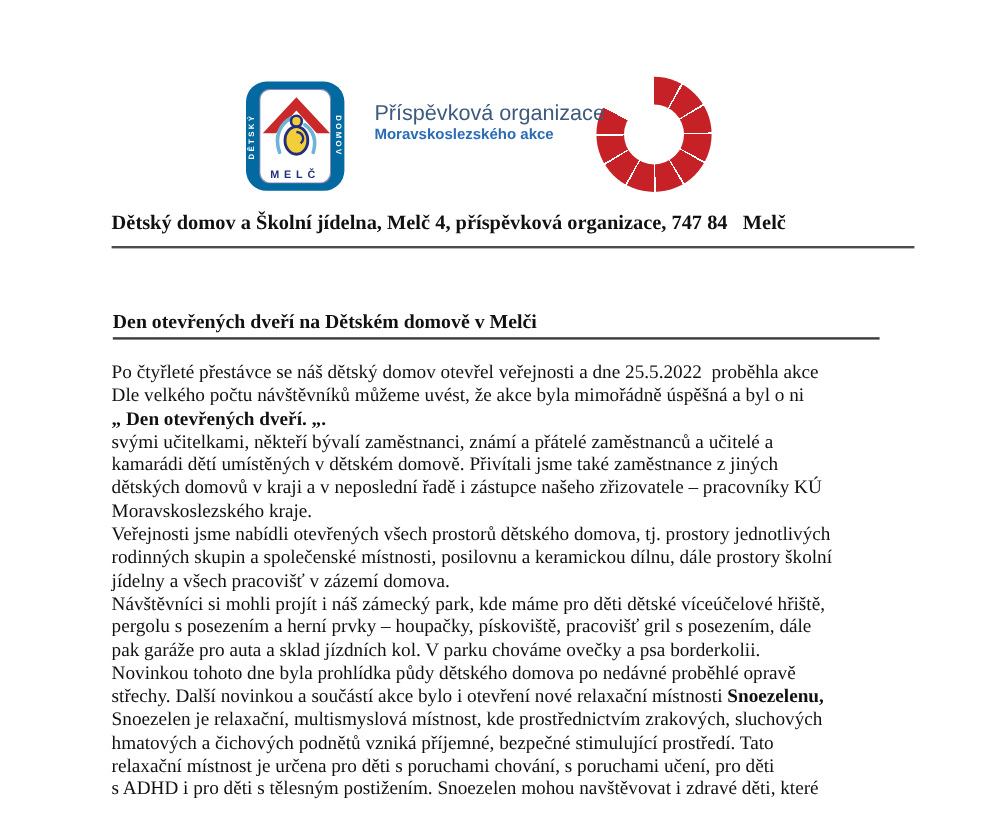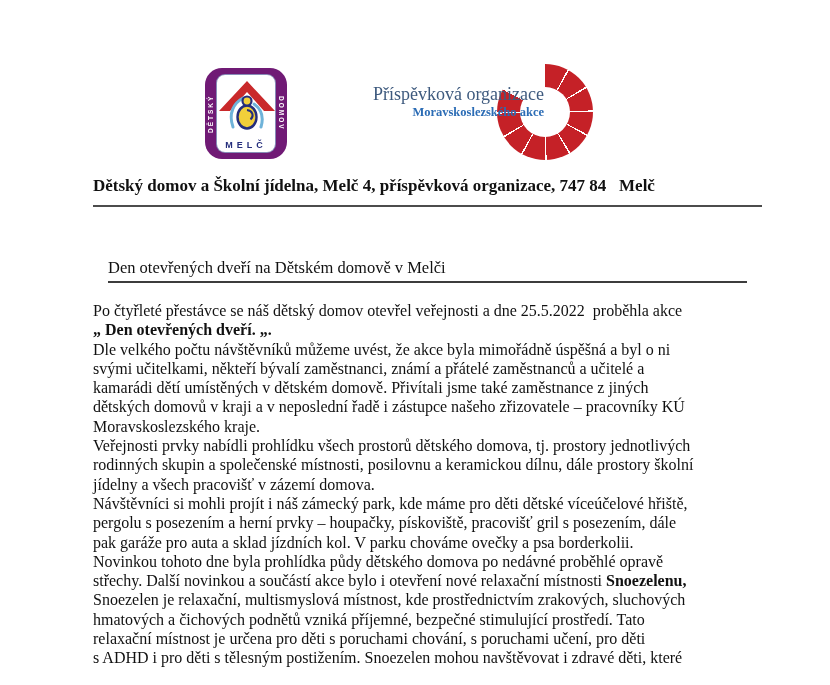--- a/index.html
+++ b/index.html
@@ -3,21 +3,21 @@
 <meta charset="utf-8">
 <style>
   html,body{margin:0;padding:0;}
   body{
     width:830px;height:685px;background:#ffffff;overflow:hidden;position:relative;
     font-family:"Liberation Serif", serif;color:#111;
   }
   .abs{position:absolute;}
 
   
-  .melc-logo{left:205px;top:68px;width:82px;height:91px;background:#701a75;border-radius:17px;}
+  .melc-logo{left:205px;top:68px;width:82px;height:91px;background:#0369a1;border-radius:17px;}
   .melc-inner{position:absolute;left:11px;right:11px;top:6px;bottom:6px;background:#fff;
     border-radius:9px;border:1px solid rgba(37,46,124,.55);overflow:hidden;}
   .melc-side{position:absolute;top:12px;bottom:12px;width:11px;color:#fff;
     font-family:"Liberation Sans", sans-serif;font-weight:bold;font-size:6.5px;
     letter-spacing:2px;text-align:center;line-height:11px;}
   .melc-left{left:0;writing-mode:vertical-rl;transform:rotate(180deg);}
   .melc-right{right:0;writing-mode:vertical-rl;}
   .melc-name{position:absolute;left:0;right:0;bottom:2px;text-align:center;
     color:#252e7c;font-family:"Liberation Sans", sans-serif;font-weight:bold;
     font-size:9px;letter-spacing:4px;}
@@ -30,32 +30,32 @@
       #c52127 30deg 58deg,  #fff 58deg 60deg,
       #c52127 60deg 88deg,  #fff 88deg 90deg,
       #c52127 90deg 118deg, #fff 118deg 120deg,
       #c52127 120deg 148deg,#fff 148deg 150deg,
       #c52127 150deg 178deg,#fff 178deg 180deg,
       #c52127 180deg 208deg,#fff 208deg 210deg,
       #c52127 210deg 238deg,#fff 238deg 240deg,
       #c52127 240deg 268deg,#fff 268deg 270deg,
       #c52127 270deg 298deg,#fff 298deg 360deg);}
   .msk-hole{position:absolute;left:23px;top:23px;width:50px;height:50px;border-radius:50%;background:#fff;}
-  .msk-text{left:296px;top:84px;width:248px;text-align:right;
-    font-family:Liberation Serif, serif;z-index:3;}
+  .msk-text{left:312px;top:84px;width:248px;
+    font-family:Liberation Sans, sans-serif;z-index:3;}
   .msk-line1{font-size:18px;color:#3e5a7e;line-height:20px;}
   .msk-line2{font-size:12.5px;font-weight:bold;color:#2b6cb5;line-height:14px;margin-top:1px;}
 
   
   .org-title{left:93px;top:176px;width:669px;text-align:left;font-weight:bold;
     font-size:17px;white-space:pre;}
   .title-rule{left:93px;top:205px;width:669px;height:2px;background:#4c4c4c;}
 
   
-  .heading{left:108px;top:258px;width:639px;font-weight:normal;font-size:16.5px;
+  .heading{left:94px;top:258px;width:639px;font-weight:bold;font-size:16.5px;
     border-bottom:2px solid #3c3c3c;padding-bottom:3px;}
   .body-text{left:93px;top:301px;width:692px;font-size:16px;line-height:19.3px;}
   .line{white-space:pre;}
   .line.bold{font-weight:bold;}
   .line b{font-weight:bold;}
 </style>
 </head>
 <body>
 
 <div class="abs melc-logo">
@@ -82,27 +82,27 @@
   <div class="msk-line2">Moravskoslezského akce</div>
 </div>
 
 <div class="abs org-title">Dětský domov a Školní jídelna, Melč 4, příspěvková organizace, 747 84   Melč</div>
 <div class="abs title-rule"></div>
 
 <div class="abs heading">Den otevřených dveří na Dětském domově v Melči</div>
 
 <div class="abs body-text">
   <div class="line"><span>Po čtyřleté přestávce se náš dětský domov otevřel veřejnosti a dne 25.5.2022  proběhla akce</span></div>
+  <div class="line"><span>Dle velkého počtu návštěvníků můžeme uvést, že akce byla mimořádně úspěšná a byl o ni</span></div>
   <div class="line bold"><span>„ Den otevřených dveří. „.</span></div>
-  <div class="line"><span>Dle velkého počtu návštěvníků můžeme uvést, že akce byla mimořádně úspěšná a byl o ni</span></div>
   <div class="line"><span>svými učitelkami, někteří bývalí zaměstnanci, známí a přátelé zaměstnanců a učitelé a</span></div>
   <div class="line"><span>kamarádi dětí umístěných v dětském domově. Přivítali jsme také zaměstnance z jiných</span></div>
   <div class="line"><span>dětských domovů v kraji a v neposlední řadě i zástupce našeho zřizovatele – pracovníky KÚ</span></div>
   <div class="line"><span>Moravskoslezského kraje.</span></div>
-  <div class="line"><span>Veřejnosti prvky nabídli prohlídku všech prostorů dětského domova, tj. prostory jednotlivých</span></div>
+  <div class="line"><span>Veřejnosti jsme nabídli otevřených všech prostorů dětského domova, tj. prostory jednotlivých</span></div>
   <div class="line"><span>rodinných skupin a společenské místnosti, posilovnu a keramickou dílnu, dále prostory školní</span></div>
   <div class="line"><span>jídelny a všech pracovišť v zázemí domova.</span></div>
   <div class="line"><span>Návštěvníci si mohli projít i náš zámecký park, kde máme pro děti dětské víceúčelové hřiště,</span></div>
   <div class="line"><span>pergolu s posezením a herní prvky – houpačky, pískoviště, pracovišť gril s posezením, dále</span></div>
   <div class="line"><span>pak garáže pro auta a sklad jízdních kol. V parku chováme ovečky a psa borderkolii.</span></div>
   <div class="line"><span>Novinkou tohoto dne byla prohlídka půdy dětského domova po nedávné proběhlé opravě</span></div>
   <div class="line"><span>střechy. Další novinkou a součástí akce bylo i otevření nové relaxační místnosti </span><b>Snoezelenu,</b></div>
   <div class="line"><span>Snoezelen je relaxační, multismyslová místnost, kde prostřednictvím zrakových, sluchových</span></div>
   <div class="line"><span>hmatových a čichových podnětů vzniká příjemné, bezpečné stimulující prostředí. Tato</span></div>
   <div class="line"><span>relaxační místnost je určena pro děti s poruchami chování, s poruchami učení, pro děti</span></div>

